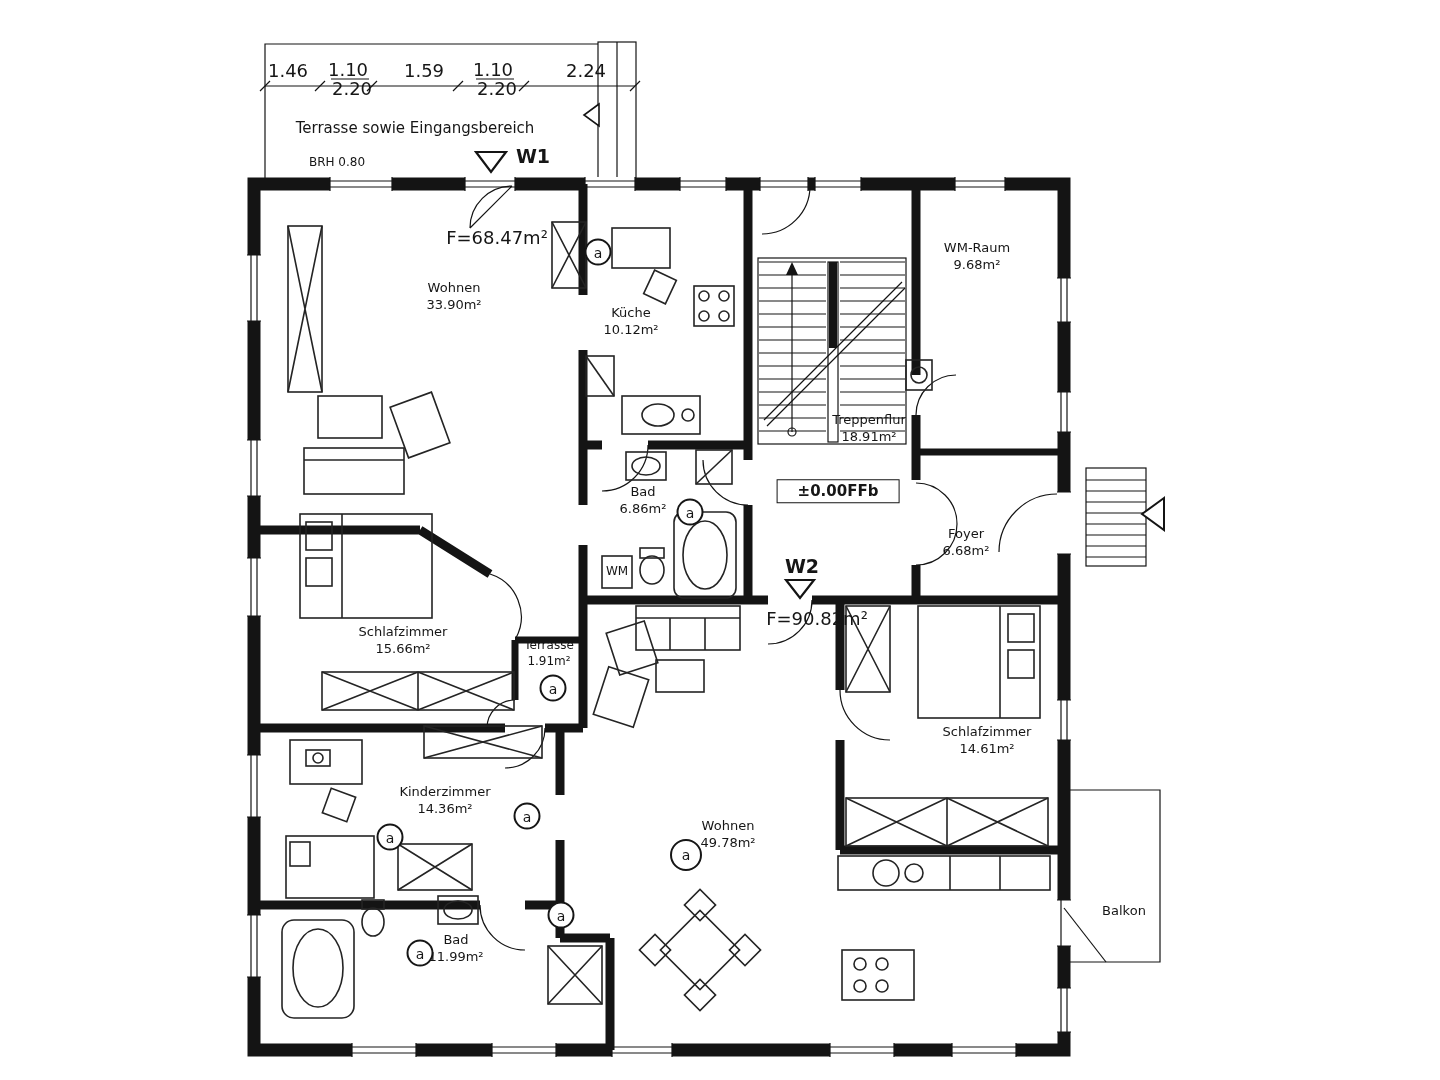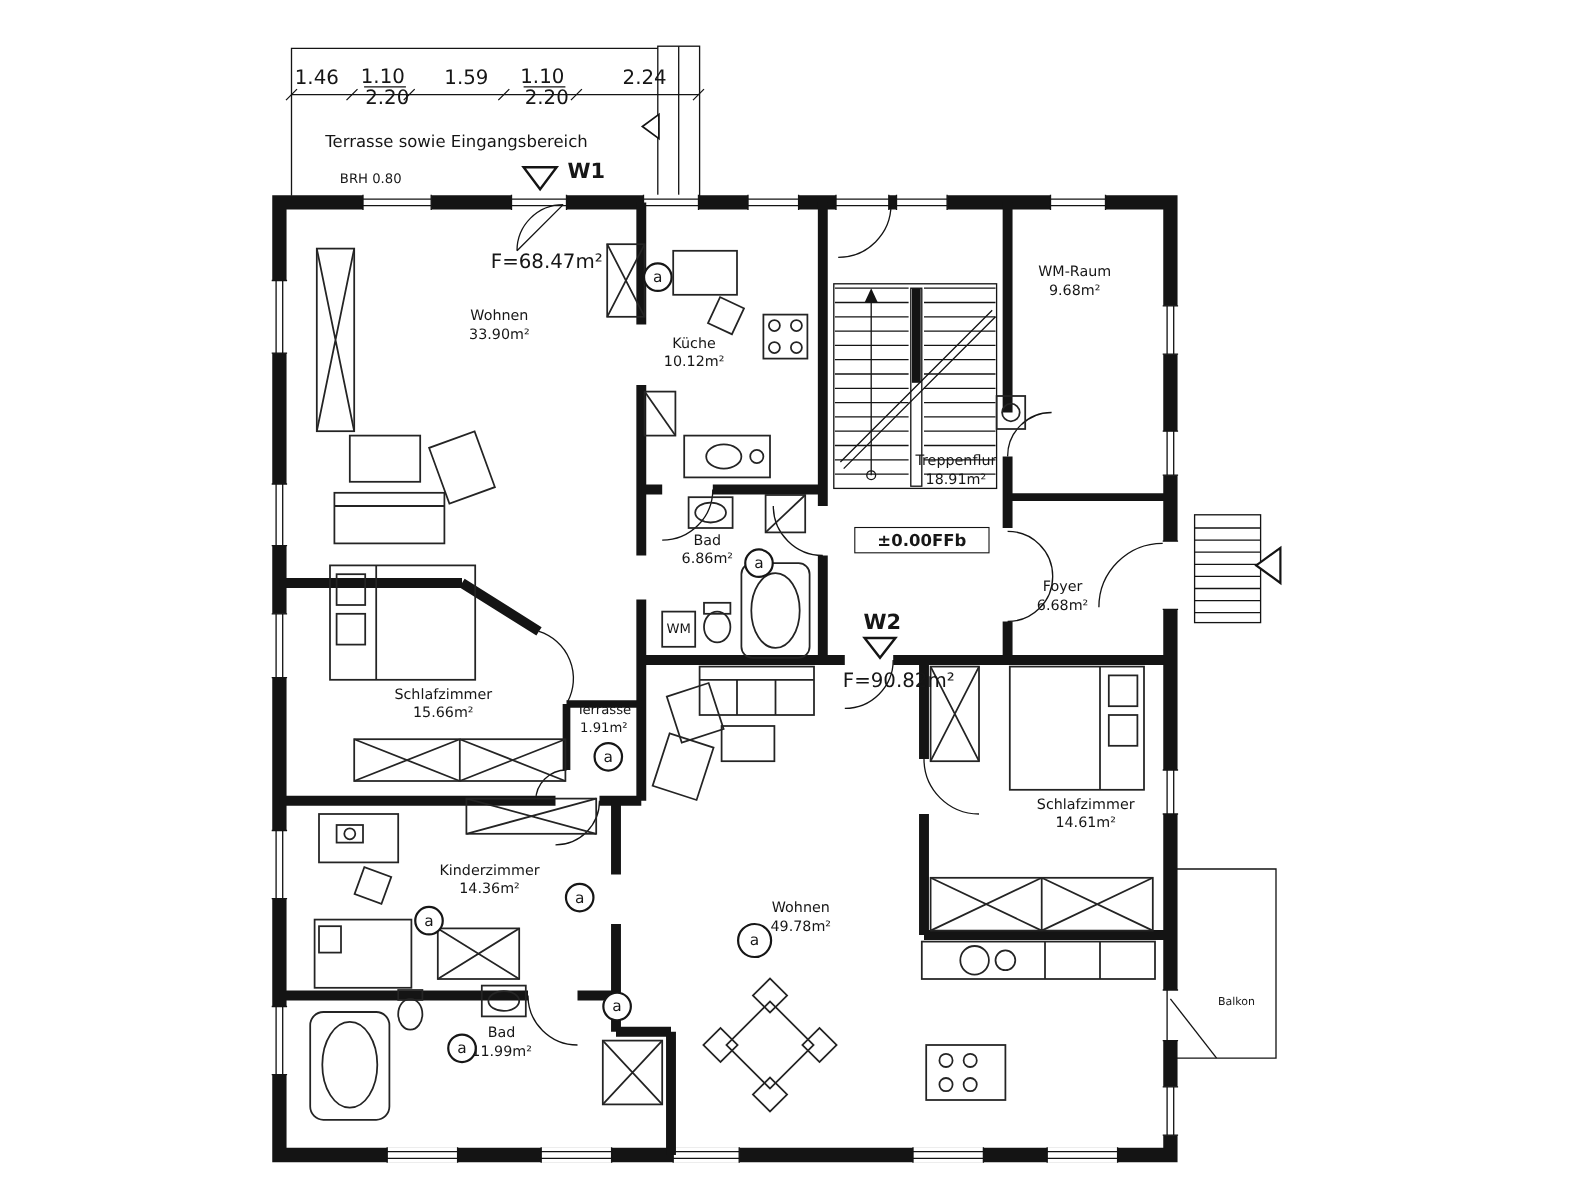--- a/index.html
+++ b/index.html
@@ -330,21 +330,21 @@
   <span>14.36m²</span>
 </div>
 <div class="lbl room" style="left:728px;top:835px">
   <span>Wohnen</span>
   <span>49.78m²</span>
 </div>
 <div class="lbl room" style="left:456px;top:949px">
   <span>Bad</span>
   <span>11.99m²</span>
 </div>
-<div class="lbl" style="left:1124px;top:911px;font-size:10px">Balkon</div>
+<div class="lbl" style="left:1124px;top:911px;font-size:13px">Balkon</div>
 
 <div class="lbl" style="left:838px;top:492px">
   <span class="level-box">±0.00FFb</span>
 </div>
 
 <div class="lbl tiny" style="left:617px;top:572px">WM</div>
 
 <div class="a-marker" style="left:598px;top:252px">
       <span>a</span>
     </div>

